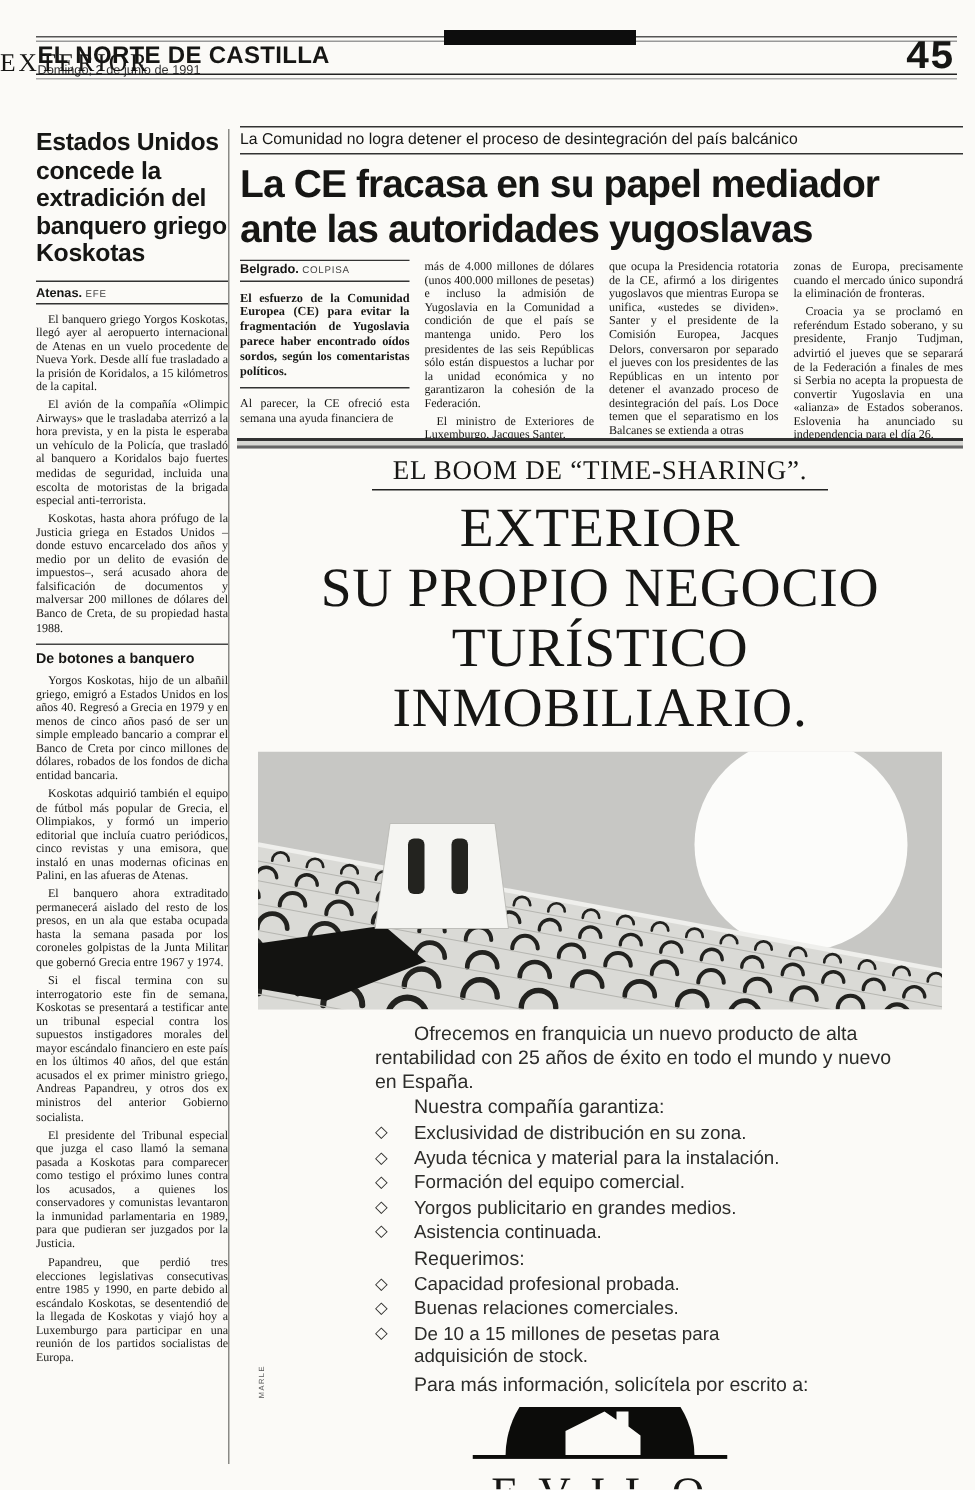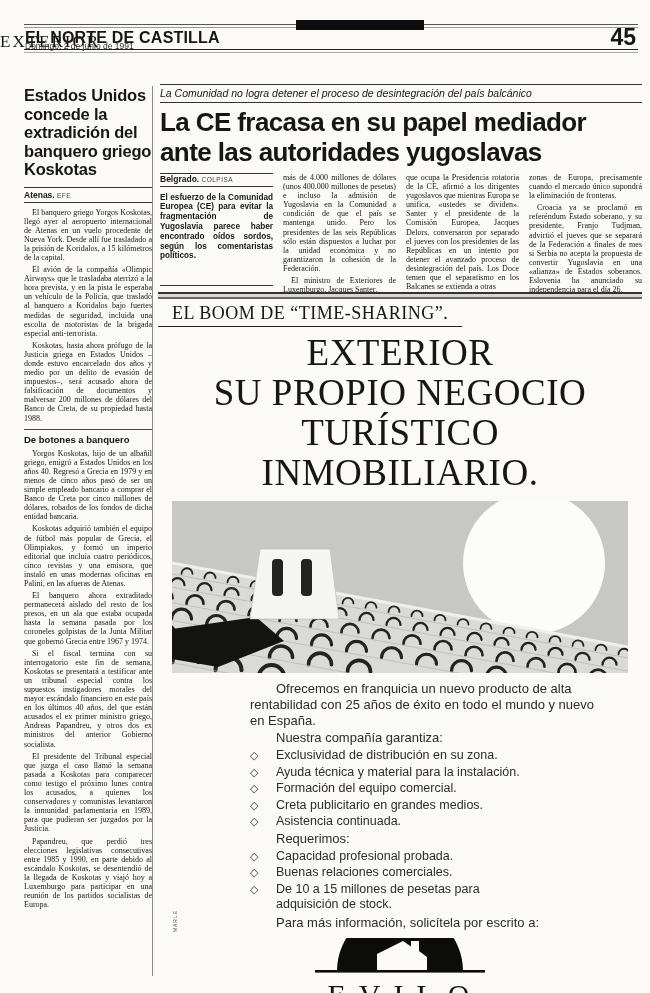--- a/index.html
+++ b/index.html
@@ -12,58 +12,58 @@
   
   .top-rule{position:absolute;left:24px;right:12px;top:24px;height:2px;
     border-top:1px solid #555;border-bottom:1px solid #999;}
   .section-bar{position:absolute;left:296px;top:20px;width:128px;height:10px;background:#0d0d0d;}
   .paper-name{position:absolute;left:25px;top:29px;font-family:"Liberation Sans",sans-serif;
     font-weight:bold;font-size:16px;letter-spacing:.2px;}
   .paper-date{position:absolute;left:25px;top:41px;font-family:"Liberation Sans",sans-serif;
     font-size:8.5px;color:#333;}
   .section-name{position:absolute;left:0;right:0;top:32px;
     font-family:"Liberation Serif",serif;font-size:17px;letter-spacing:2px;}
-  .page-num{position:absolute;right:14px;top:24px;font-family:Liberation Sans, sans-serif;
-    font-weight:bold;font-size:23px;}
+  .page-num{position:absolute;right:14px;top:24px;font-family:Liberation Mono, monospace;
+    font-weight:bold;font-size:27px;}
   .head-rule{position:absolute;left:24px;right:12px;top:49px;height:2px;
     border-top:1.3px solid #222;border-bottom:1px solid #aaa;}
 
   
   #left-col{position:absolute;left:24px;top:86px;width:128px;height:892px;overflow:hidden;}
   .lc-headline{font-family:"Liberation Sans",sans-serif;font-weight:bold;
     font-size:16.5px;line-height:18.5px;letter-spacing:-.2px;margin:0 0 8px 0;}
   .lc-byline{border-top:1px solid #333;border-bottom:1px solid #333;
     padding:2px 0;font-family:"Liberation Sans",sans-serif;font-size:8px;margin-bottom:5px;}
   .lc-byline b{font-size:8.5px;}
   .lc-byline .agency{font-size:6.5px;letter-spacing:.5px;color:#444;}
   .body-p{font-size:8px;line-height:9.1px;text-align:justify;margin:0 0 3px 0;text-indent:8px;}
   .body-p.noindent{text-indent:0;}
   .lc-subhead{font-family:"Liberation Sans",sans-serif;font-weight:bold;font-size:9.5px;
     border-top:1px solid #444;padding-top:4px;margin:6px 0 4px 0;}
   .vrule{position:absolute;left:152px;top:86px;width:1px;height:890px;background:#8a8a86;}
 
   
   #main{position:absolute;left:160px;top:84px;width:482px;}
   .kicker{border-top:1px solid #333;border-bottom:1px solid #333;
-    font-family:"Liberation Sans",sans-serif;font-size:10.5px;padding:2px 0 3px 0;font-style:italic;}
+    font-family:"Liberation Sans",sans-serif;font-size:10.5px;padding:2px 0 3px 0;}
   .headline{font-family:Liberation Sans, sans-serif;font-weight:bold;
     font-size:26px;line-height:30px;letter-spacing:-.6px;margin:4px 0 6px 0;}
   .cols{display:flex;gap:10px;height:124px;overflow:hidden;}
   .col{width:113px;font-size:8px;line-height:9.6px;text-align:justify;}
   .m-byline{border-top:1px solid #333;border-bottom:1px solid #333;padding:1px 0;
     font-family:"Liberation Sans",sans-serif;font-size:8px;margin-bottom:6px;}
   .m-byline b{font-size:8.5px;margin-top:16px;}
   .m-byline .agency{font-size:6.5px;color:#444;letter-spacing:.5px;}
-  .lead{font-weight:bold;font-family:Liberation Sans, sans-serif;font-size:8.2px;
-    line-height:9.8px;border-bottom:1px solid #333;padding-bottom:24px;margin:0 0 5px 0;text-align:justify;}
+  .lead{font-weight:bold;font-family:Liberation Serif, serif;font-size:8.2px;
+    line-height:9.8px;border-bottom:1px solid #333;padding-bottom:6px;margin:0 0 5px 0;text-align:justify;}
 
   
   #ad{position:absolute;left:158px;top:292px;width:484px;height:701px;overflow:hidden;}
   .ad-toprule{height:3px;background:#d8d8d4;border-top:2px solid #333;border-bottom:2px solid #666;}
-  .ad-eyebrow{text-align:left;margin-top:4px;font-size:18px;letter-spacing:.5px;}
+  .ad-eyebrow{text-align:center;margin-top:4px;font-size:18px;letter-spacing:.5px;}
   .ad-eyebrow span{display:inline-block;border-bottom:1.3px solid #222;padding:0 14px 2px 14px;}
   .ad-title{text-align:center;font-size:37px;line-height:40px;letter-spacing:.5px;
     margin:6px 0 8px 0;font-weight:normal;}
   .ad-photo{display:block;margin:4px auto 0 auto;}
   .ad-intro{font-family:"Liberation Sans",sans-serif;font-size:13px;line-height:16px;
     color:#2c2c2a;width:352px;margin:8px 0 0 92px;text-indent:26px;}
   .ad-list{list-style:none;margin:2px 0 0 92px;padding:0;width:370px;
     font-family:"Liberation Sans",sans-serif;font-size:12.5px;line-height:15.5px;color:#2c2c2a;}
   .ad-list li{display:flex;margin:0 0 1px 0;}
   .ad-list .bullet{width:26px;flex:none;font-size:11px;}
@@ -262,21 +262,21 @@
     <li>
         <span class="bullet">◇</span>
         <span>Ayuda técnica y material para la instalación.</span>
       </li>
     <li>
         <span class="bullet">◇</span>
         <span>Formación del equipo comercial.</span>
       </li>
     <li>
         <span class="bullet">◇</span>
-        <span>Creta publicitario en grandes medios.</span>
+        <span>Yorgos publicitario en grandes medios.</span>
       </li>
     <li>
         <span class="bullet">◇</span>
         <span>Asistencia continuada.</span>
       </li>
   </ul>
 
   <div class="ad-list-head">Requerimos:</div>
   <ul class="ad-list">
     <li>

